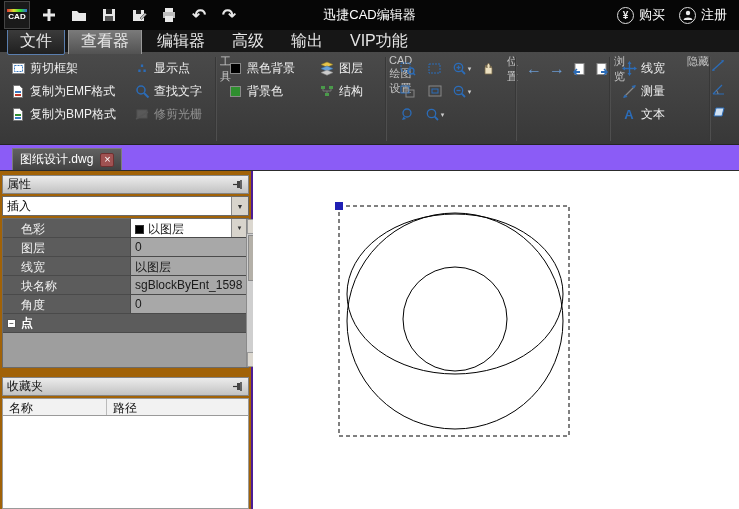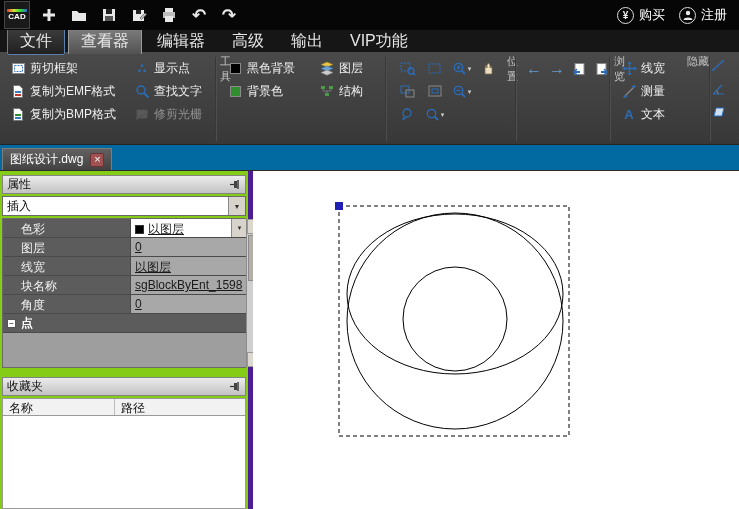--- a/index.html
+++ b/index.html
@@ -40,47 +40,47 @@
   .glyph-blue { color: #2b6cb8; font-weight: bold; font-size: 13px; }
   .pos-grid { display: grid; grid-template-columns: repeat(4, 27px); grid-auto-rows: 23px; }
   .pbtn { display: flex; align-items: center; justify-content: center; gap: 1px; cursor: pointer; }
   .dd { font-size: 7px; color: #cccccc; }
   .nav-row { display: flex; align-items: center; gap: 7px; height: 24px; padding-left: 2px; }
   .nav-glyph { font-size: 16px; font-weight: bold; color: #6b9bd2; cursor: pointer; }
   .partial-col { width: 24px; overflow: hidden; display: flex; flex-direction: column; }
   .partial-col .rbtn { padding: 0; }
 
   
-  .tabbar { height: 26px; background: #0369a1; border-bottom: 1px solid #2c2c2c; display: flex; align-items: flex-end; padding-left: 2px; }
+  .tabbar { height: 26px; background: #8b5cf6; border-bottom: 1px solid #2c2c2c; display: flex; align-items: flex-end; padding-left: 12px; }
   .doc-tab { height: 22px; background: linear-gradient(#616161,#424242); border: 1px solid #7c7c7c; border-bottom: none; color: #fff; font-size: 12px; display: flex; align-items: center; gap: 7px; padding: 0 7px; cursor: pointer; }
   .tab-close { width: 14px; height: 14px; background: #a05252; border: 1px solid #6e3030; border-radius: 2px; color: #fff; font-size: 11px; line-height: 11px; display: flex; align-items: center; justify-content: center; cursor: pointer; }
 
   
   .main { display: flex; height: 338px; }
-  .left-panel { width: 253px; background: #84cc16; border-right: 5px solid #4c1d95; display: flex; flex-direction: column; padding: 4px 2px 0 2px; }
+  .left-panel { width: 253px; background: #a16207; border-right: 2px solid #4c1d95; display: flex; flex-direction: column; padding: 4px 2px 0 2px; }
   .panel-header { height: 19px; background: linear-gradient(#ececec,#c2c2c2); border: 1px solid #848484; display: flex; align-items: center; justify-content: space-between; padding: 0 4px; font-size: 12px; color: #111; flex: none; }
   .combo { height: 20px; margin-top: 2px; background: #fff; border: 1px solid #6a6a6a; display: flex; align-items: center; font-size: 12px; color: #000; padding-left: 4px; position: relative; flex: none; cursor: pointer; }
   .combo-arrow { position: absolute; right: 0; top: 0; bottom: 0; width: 17px; background: #d8d4cc; border-left: 1px solid #8a8a8a; display: flex; align-items: center; justify-content: center; font-size: 7px; color: #333; }
   .prop-grid { height: 150px; margin-top: 2px; display: flex; border: 1px solid #6a6a6a; flex: none; }
   .pg-body { flex: 1; background: #9e9e9e; }
   .pg-row { height: 19px; display: flex; border-bottom: 1px solid #4a4a4a; background: #5c5c5c; }
   .pg-label { width: 128px; color: #f2f2f2; font-size: 12px; padding: 2px 0 0 18px; border-right: 1px solid #4a4a4a; flex: none; }
-  .pg-value { flex: 1; background: #a8a8a8; color: #1a1a1a; font-size: 12px; padding: 2px 4px 0 4px; overflow: hidden; white-space: nowrap; text-decoration: underline; }
+  .pg-value { flex: 1; background: #a8a8a8; color: #1a1a1a; font-size: 12px; padding: 2px 4px 0 4px; overflow: hidden; white-space: nowrap; }
   .pg-value.editable { background: #ffffff; display: flex; align-items: center; gap: 4px; position: relative; padding-right: 17px; cursor: pointer; }
   .swatch { width: 9px; height: 9px; border: 1px solid #333; flex: none; }
   .pg-dd { position: absolute; right: 0; top: 0; bottom: 0; width: 15px; background: #d8d4cc; border-left: 1px solid #8a8a8a; display: flex; align-items: center; justify-content: center; font-size: 6px; color: #333; }
   .pg-row.group { align-items: center; gap: 5px; padding-left: 4px; color: #fff; font-weight: bold; font-size: 12px; }
   .expand-box { width: 9px; height: 9px; background: #fff; border: 1px solid #555; color: #000; font-size: 8px; line-height: 7px; display: inline-flex; align-items: center; justify-content: center; font-weight: normal; cursor: pointer; }
   .pg-scroll { width: 16px; background: #cfcfcf; border-left: 1px solid #8a8a8a; position: relative; display: flex; flex-direction: column; flex: none; }
   .sb-btn { height: 15px; background: #dcd8d0; border: 1px solid #9a9a9a; font-size: 6px; color: #333; display: flex; align-items: center; justify-content: center; cursor: pointer; }
   .sb-btn.bottom { margin-top: auto; }
   .sb-thumb { position: absolute; top: 16px; left: 1px; right: 1px; height: 46px; background: #b4b0a8; border: 1px solid #8a8a8a; cursor: grab; }
   .fav-header { margin-top: 9px; }
   .fav-cols { height: 18px; margin-top: 2px; background: #f2f2f2; border: 1px solid #9a9a9a; display: flex; font-size: 12px; color: #111; flex: none; }
-  .fav-col-name { width: 112px; border-right: 1px solid #bbb; padding: 1px 0 0 6px; }
+  .fav-col-name { width: 104px; border-right: 1px solid #bbb; padding: 1px 0 0 6px; }
   .fav-col-path { flex: 1; padding: 1px 0 0 6px; }
   .fav-list { flex: 1; background: #ffffff; border: 1px solid #9a9a9a; border-top: none; }
 
   .canvas { flex: 1; background: #ffffff; position: relative; }
   .canvas svg { position: absolute; inset: 0; }
 </style>
 </head>
 <body>
 
 <div class="titlebar">
@@ -118,20 +118,21 @@
         <rect x="3" y="6" width="12" height="6" fill="#bdbdbd"></rect>
         <rect x="5" y="10" width="8" height="6" fill="#e8e8e8"></rect>
       </svg>
   </div>
   <div class="tb-btn">
     <span class="tb-glyph">↶</span>
   </div>
   <div class="tb-btn">
     <span class="tb-glyph">↷</span>
   </div>
+  <div class="tb-title">迅捷CAD编辑器</div>
   <div class="tb-right">
     <div class="tb-action">
       <span class="circle-icon">¥</span>
       <span>购买</span>
     </div>
     <div class="tb-action">
       <span class="circle-icon">
         <svg width="12" height="12">
             <circle cx="6" cy="4" r="2.2" fill="#e8e8e8"></circle>
             <path d="M1.5 11c.5-3.2 8.5-3.2 9 0z" fill="#e8e8e8"></path>
@@ -248,20 +249,21 @@
                 <path d="M3 5v2h8V5M7 7v2" stroke="#777" fill="none"></path>
                 <rect x="1" y="2" width="4" height="3" fill="#4a9a4a"></rect>
                 <rect x="9" y="2" width="4" height="3" fill="#4a9a4a"></rect>
                 <rect x="5" y="9" width="4" height="3" fill="#4a9a4a"></rect>
               </svg>
           </span>
           <span>结构</span>
         </div>
       </div>
     </div>
+    <div class="rgroup-label">CAD绘图设置</div>
   </div>
   <div class="rsep"></div>
 
   <div class="rgroup" style="width:128px">
     <div class="rgroup-content">
       <div class="pos-grid">
         <div class="pbtn">
           <svg width="16" height="15">
               <rect x="1" y="2" width="9" height="8" fill="none" stroke="#2b6cb8" stroke-dasharray="2 1"></rect>
               <circle cx="11" cy="10" r="3" fill="none" stroke="#2b6cb8" stroke-width="1.3"></circle>

